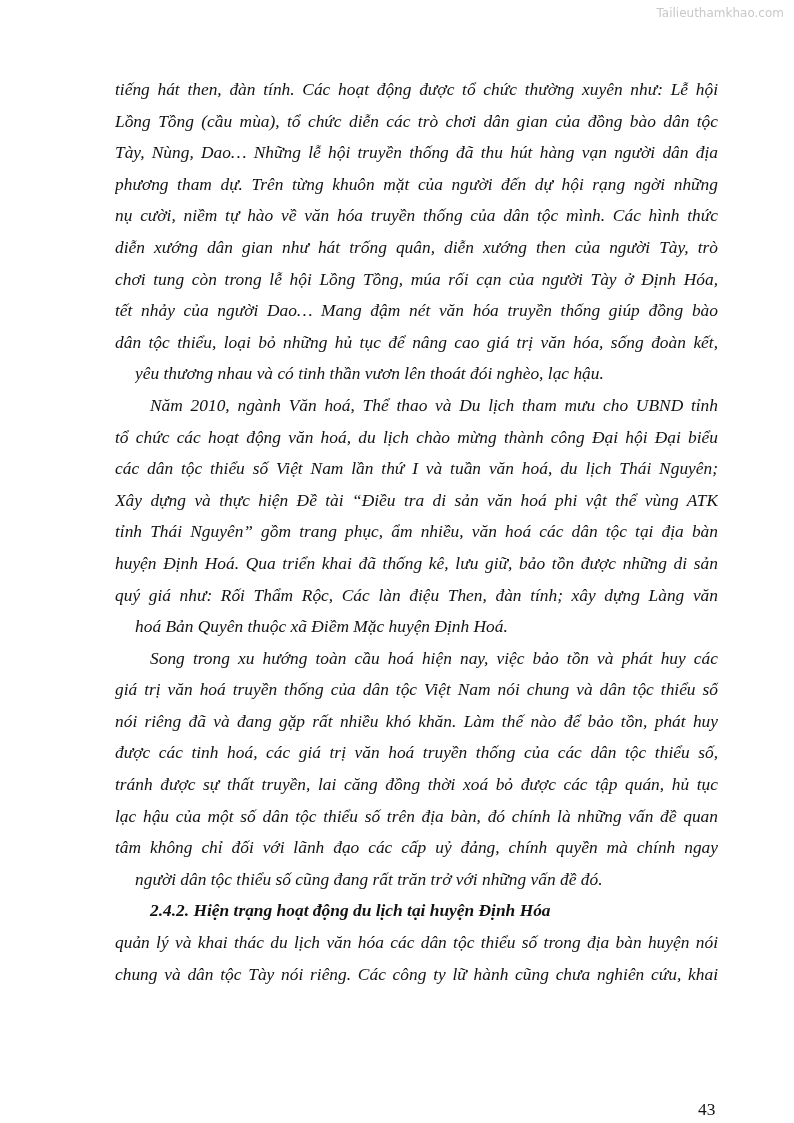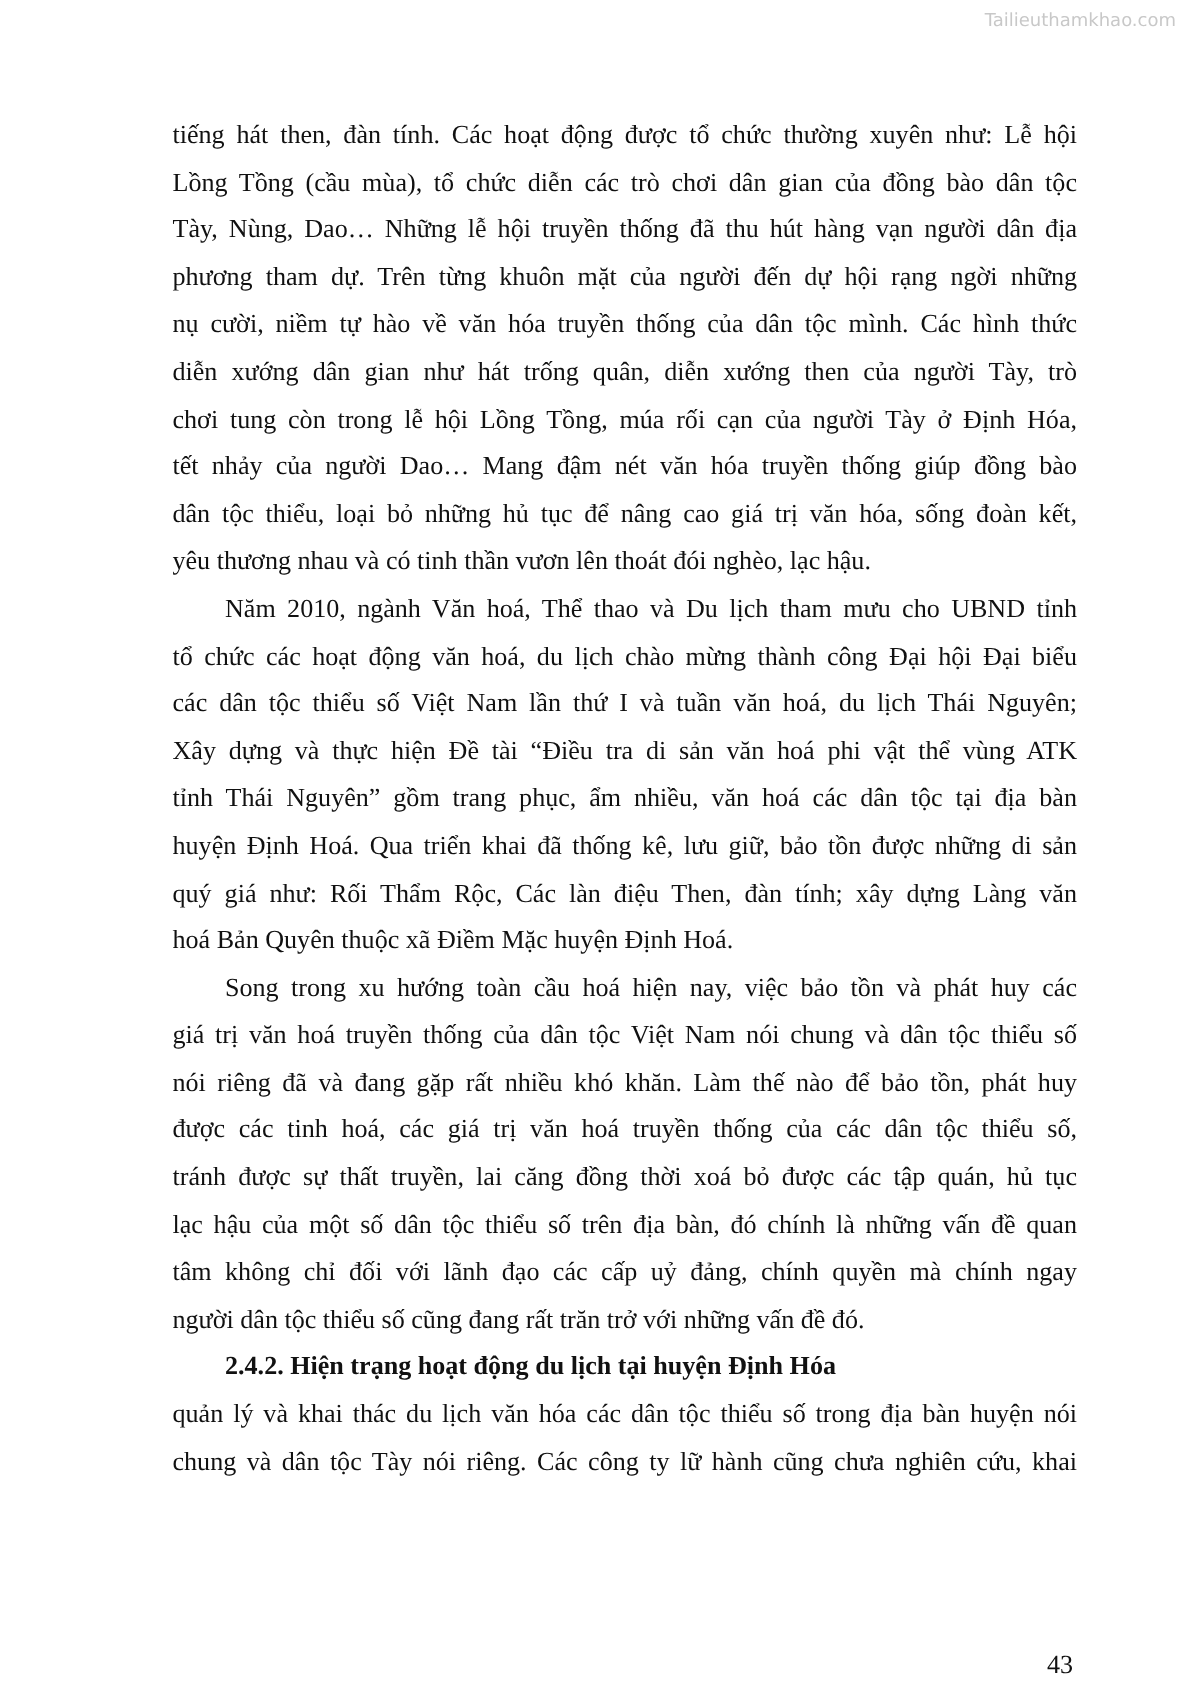--- a/index.html
+++ b/index.html
@@ -8,23 +8,23 @@
       position: absolute; top: 6px; right: 10px;
       font-family: "DejaVu Sans", sans-serif; font-size: 12px;
       color: #c8c8c8; letter-spacing: 0px;
     }
     .page {
       position: absolute; left: 115px; top: 74px; width: 603px;
       font-family: "Liberation Serif", serif; font-size: 17.4px; color: #111;
     }
     .line {
       height: 31.6px; line-height: 31.6px; white-space: nowrap;
-      text-align: justify; text-align-last: justify; overflow: hidden;
+      text-align: justify; text-align-last: justify; overflow: hidden; font-style: italic;
     }
-    .line.last { text-align-last: left; }
+    .line.last { text-align-last: left; margin-left: 20px; }
     .line.indent { padding-left: 35px; }
     .heading {
       font-weight: bold; text-align-last: left;
     }
     .pagenum {
       position: absolute; top: 1051px; left: 698px;
       font-family: "Liberation Serif", serif; font-size: 17.4px; color: #111; margin-top: 48px;
     }
   </style>
 </head>

